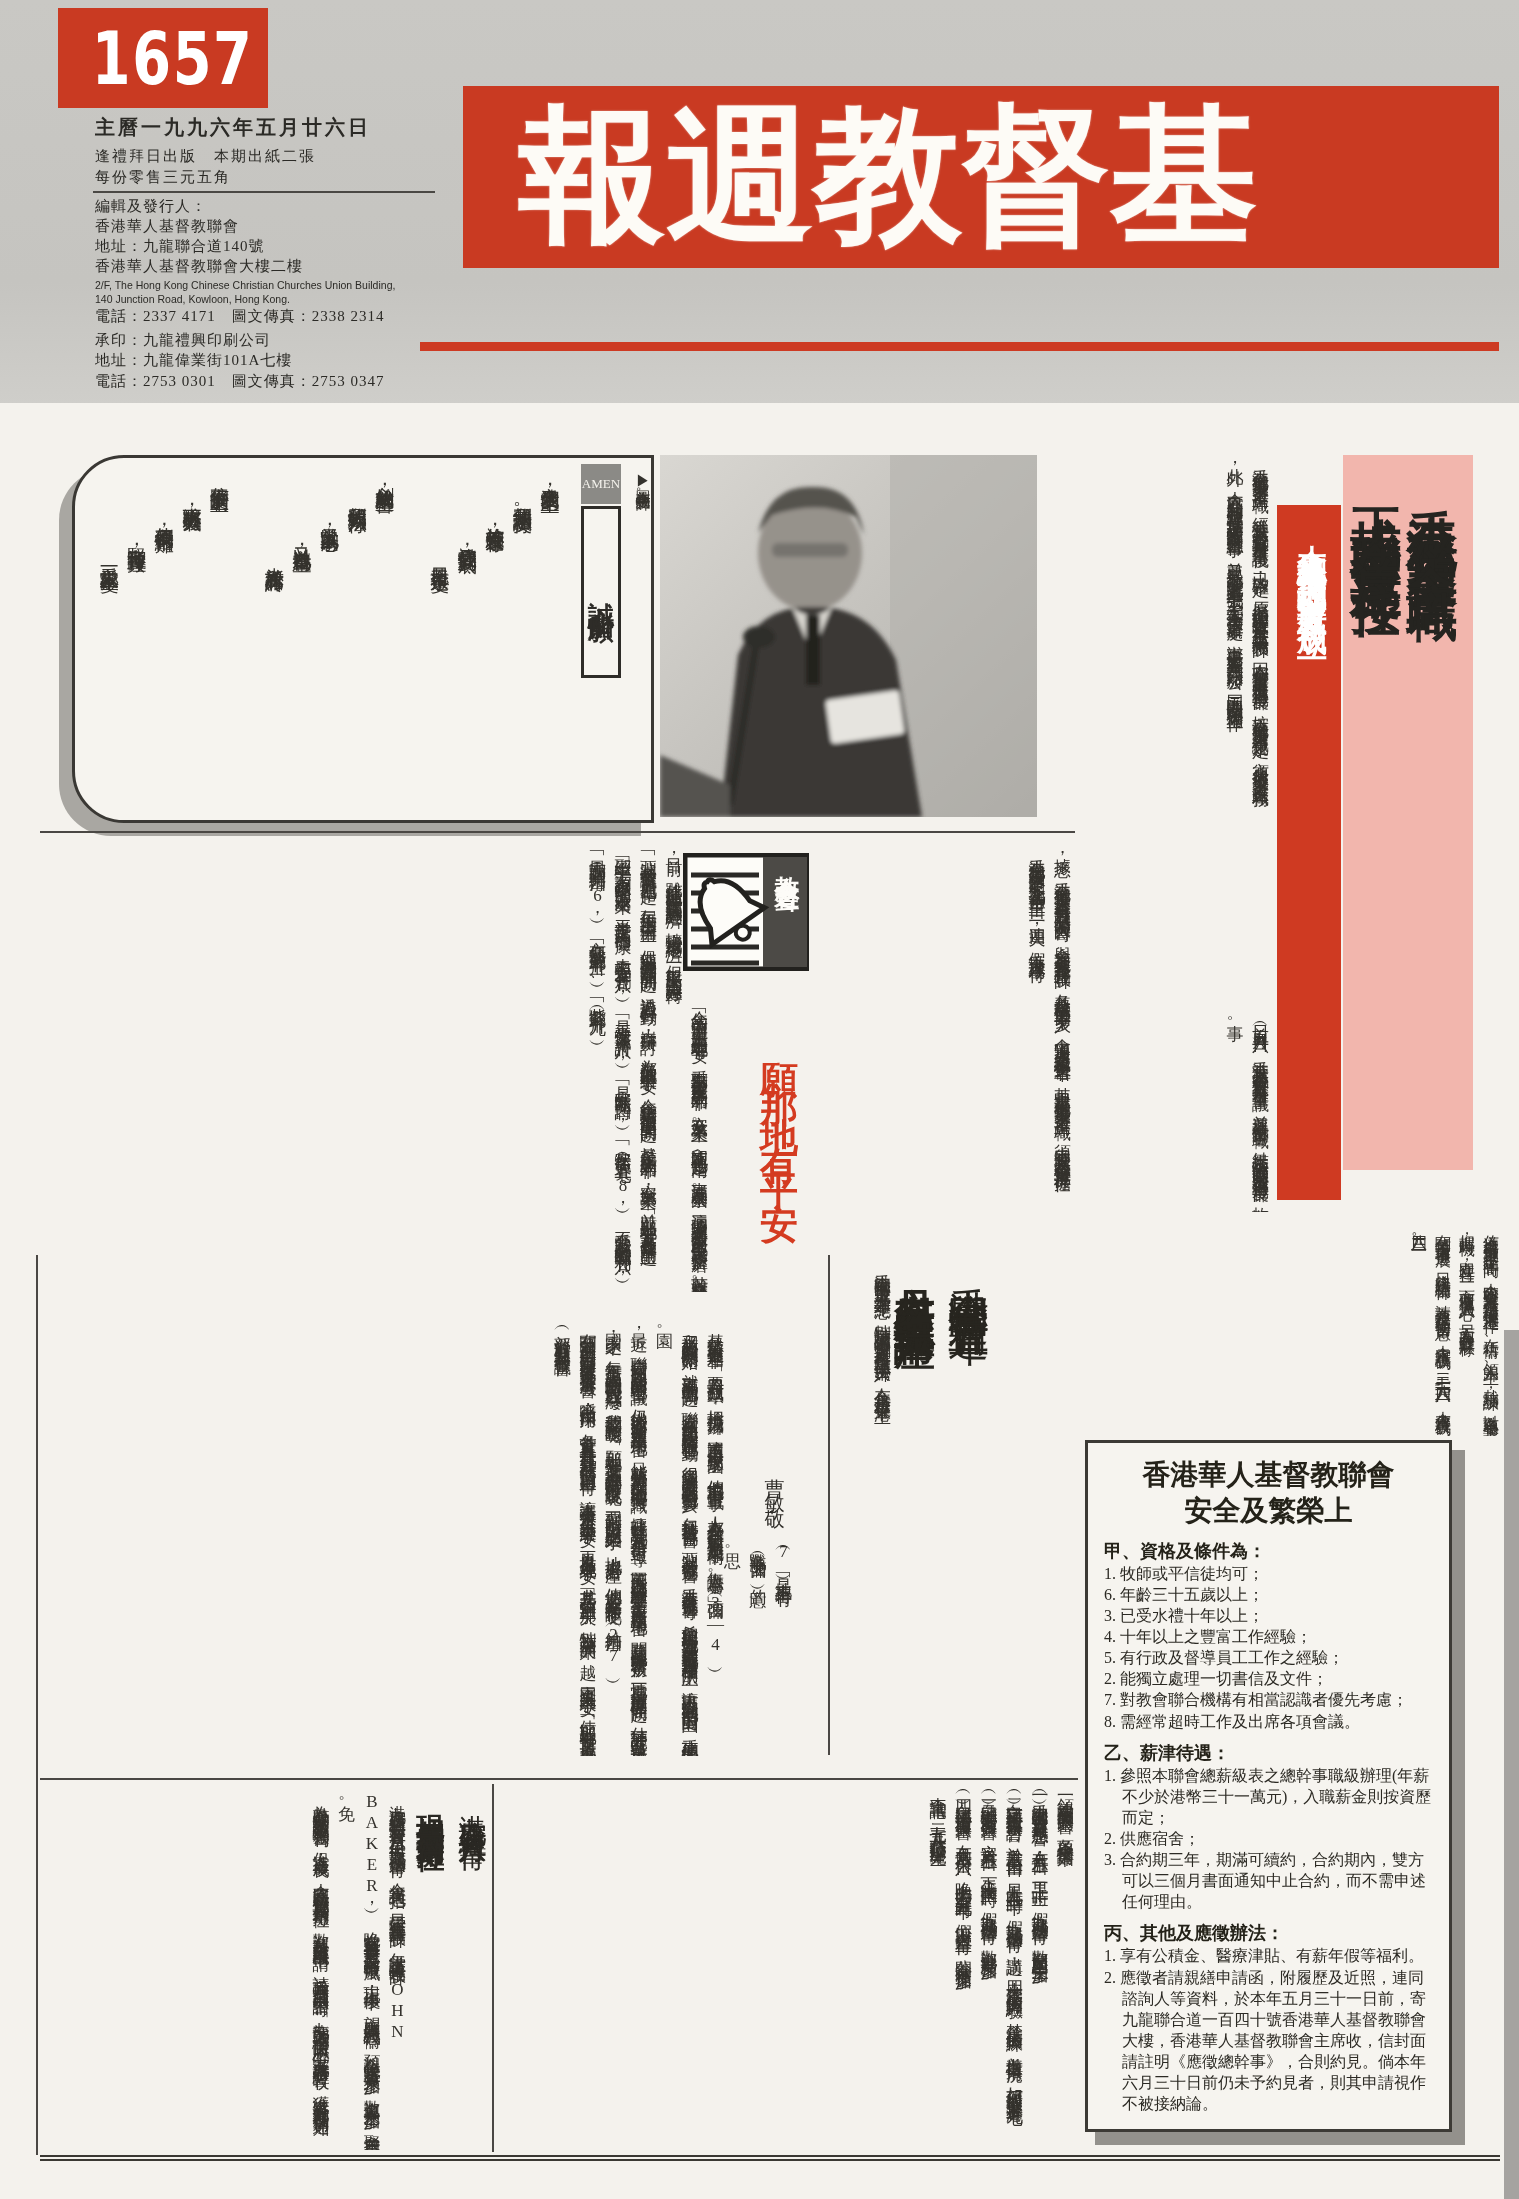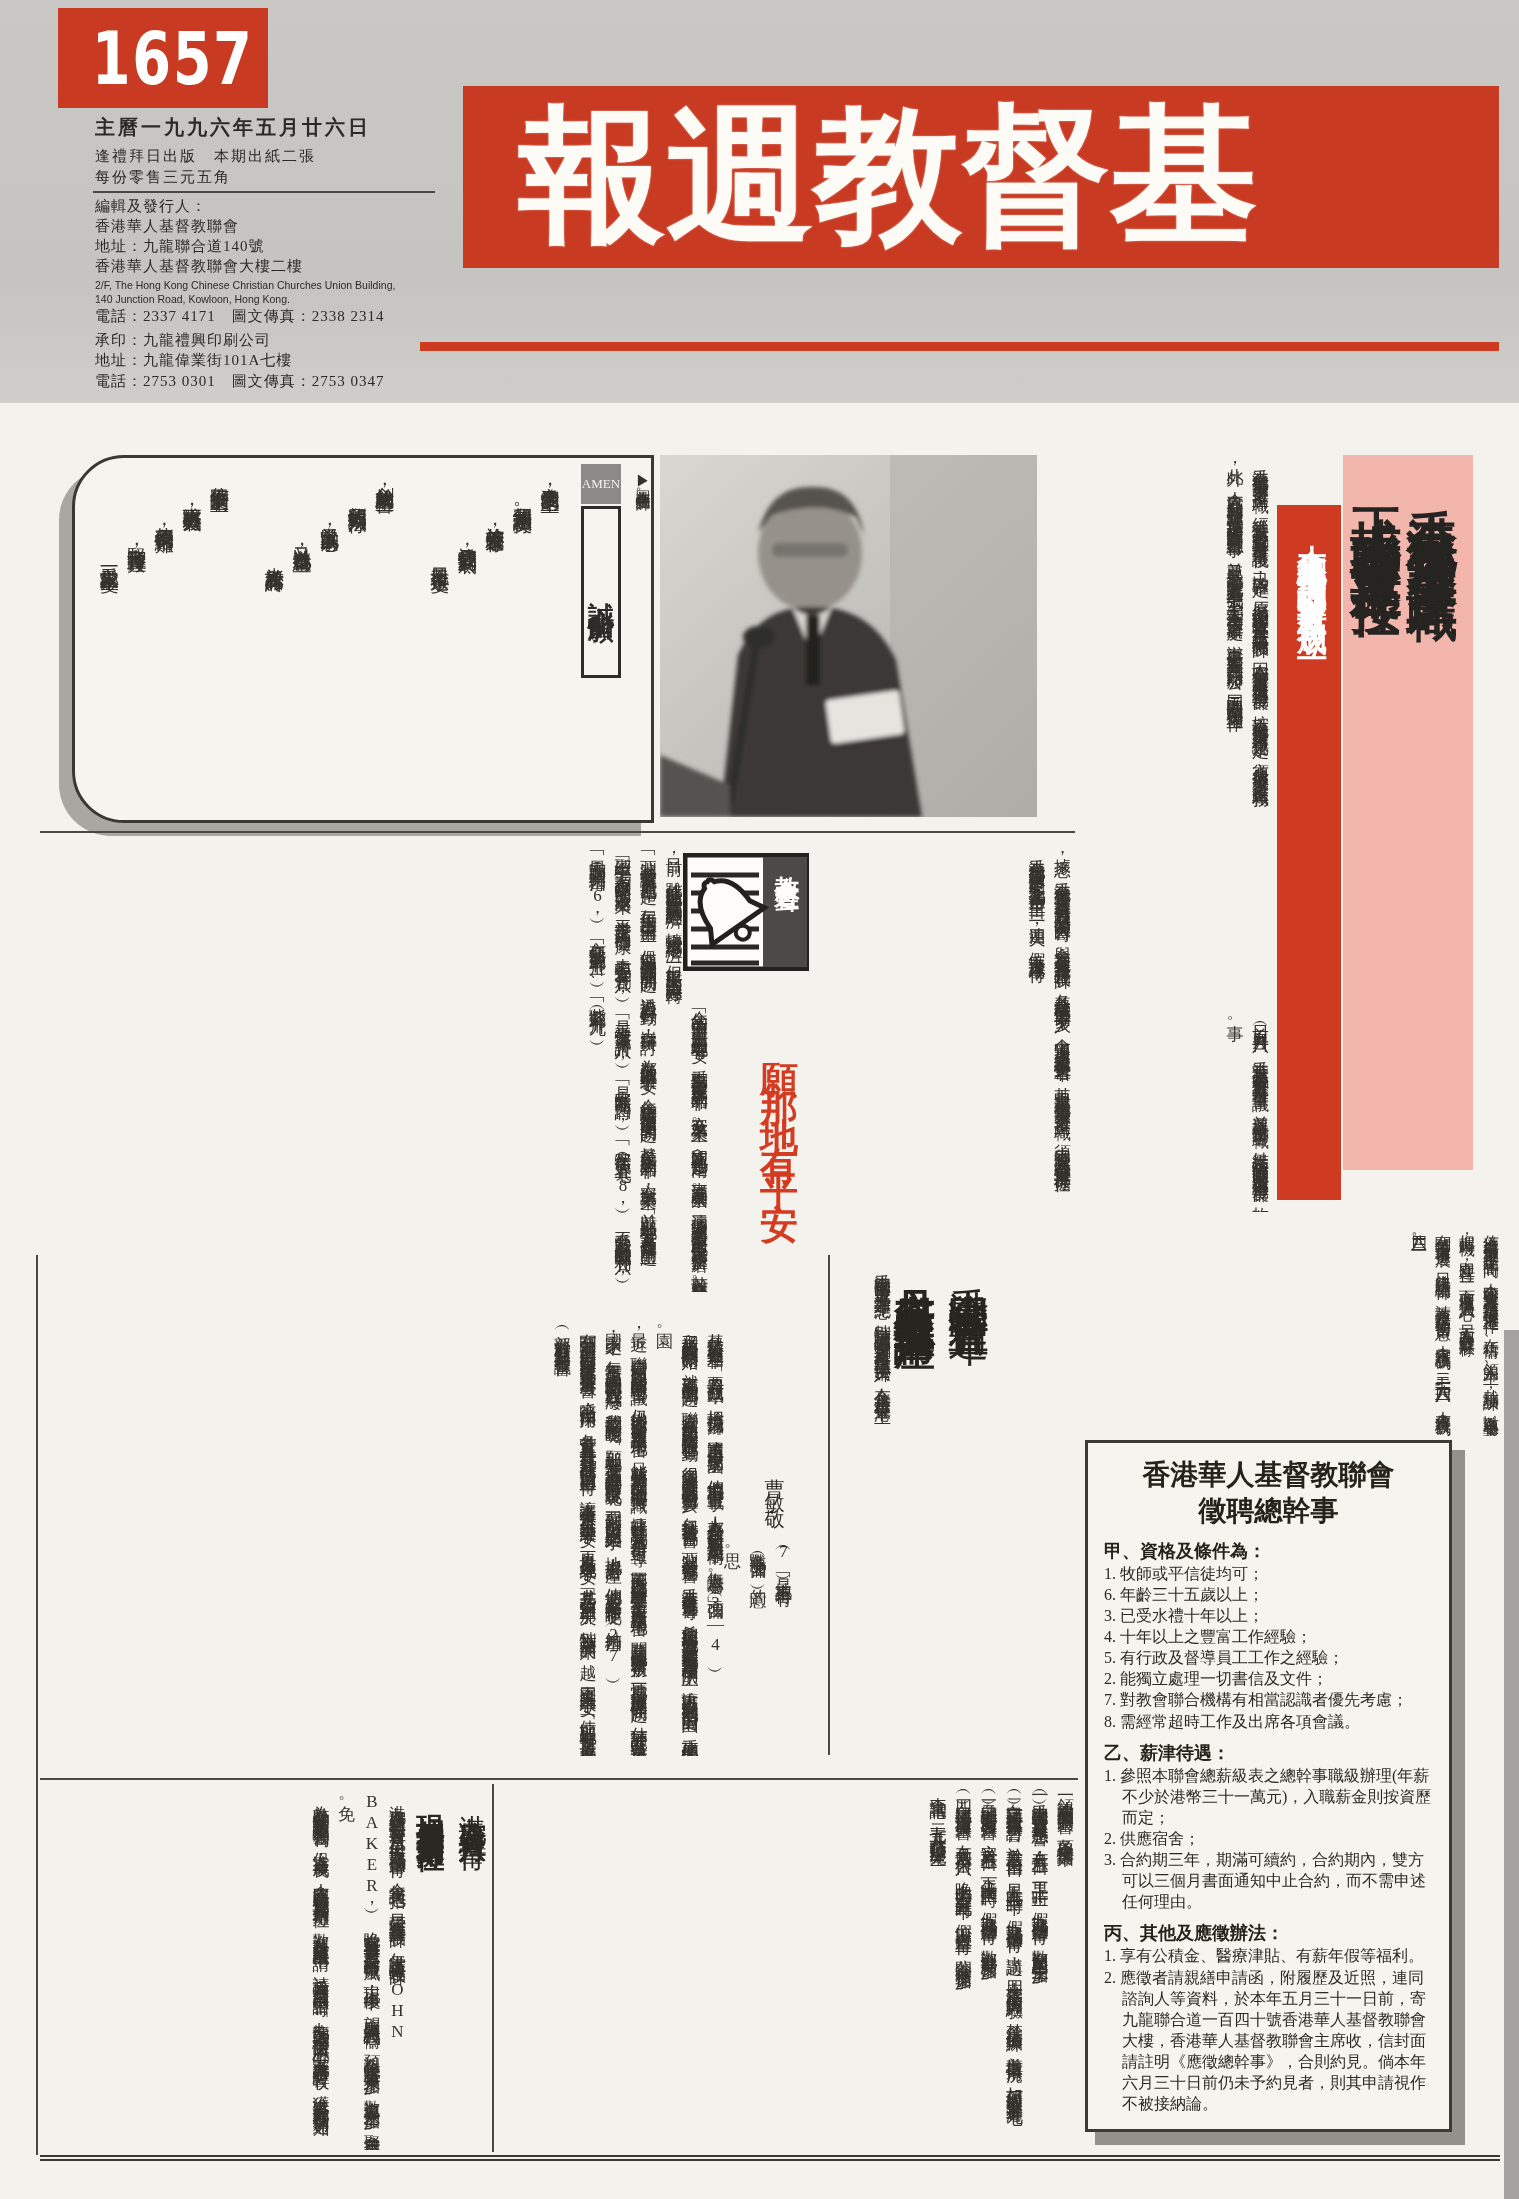--- a/index.html
+++ b/index.html
@@ -222,21 +222,21 @@
   <div class="vrule" style="left:36px;top:1255px;width:2px;height:900px;"></div>
   <div class="plHead" style="left:458px;top:1792px;height:340px;font-weight:400;">港九培靈研經會八月舉行</div>
   <div class="plHead" style="left:416px;top:1792px;height:400px;font-weight:700;">現招募屬靈書刊展銷攤位</div>
   <div class="v" style="left:42px;top:1792px;width:368px;height:358px;font-size:17px;">港九培靈研經會將如常於今年八月一日至十日假九龍城浸信會舉行，今年講員包括：早堂研經會蕭壽華牧師，午堂講道會歐達牧師（JOHN BAKER），晚堂奮興會吳勇長老（吳長老曾輕微中風，現正康復中，望主內肢體誠心代禱）。預料今年晚堂將有逾千人參加，歡迎各界人士參加，聚會費用全免。
 為鼓勵會眾閱讀聖經及屬靈書刊，促進靈命成長，大會將同時舉行屬靈書刊展銷攤位，歡迎各基督教出版機構申請，請於六月十四日前具函申請寄：「九龍彌敦道七十一號恆勝中心一二〇三室港九培靈研經會」收，獲准者將於七月初獲個別通知。</div>
 
   <div id="adShadowR"></div>
   <div id="adShadowB"></div>
   <div id="jobAd">
     <div class="adTitle">香港華人基督教聯會</div>
-    <div class="adTitle">徵聘總幹事</div>
+    <div class="adTitle">安全及繁榮上</div>
     <div class="secTitle">甲、資格及條件為：</div>
     <div class="adLine">1. 牧師或平信徒均可；</div>
     <div class="adLine">6. 年齡三十五歲以上；</div>
     <div class="adLine">3. 已受水禮十年以上；</div>
     <div class="adLine">4. 十年以上之豐富工作經驗；</div>
     <div class="adLine">5. 有行政及督導員工工作之經驗；</div>
     <div class="adLine">2. 能獨立處理一切書信及文件；</div>
     <div class="adLine">7. 對教會聯合機構有相當認識者優先考慮；</div>
     <div class="adLine">8. 需經常超時工作及出席各項會議。</div>
     <div class="secTitle">乙、薪津待遇：</div>

